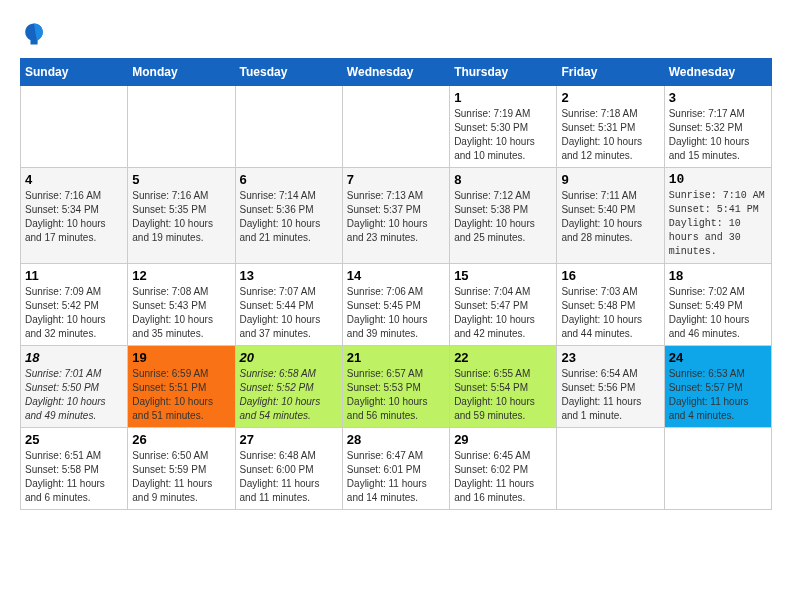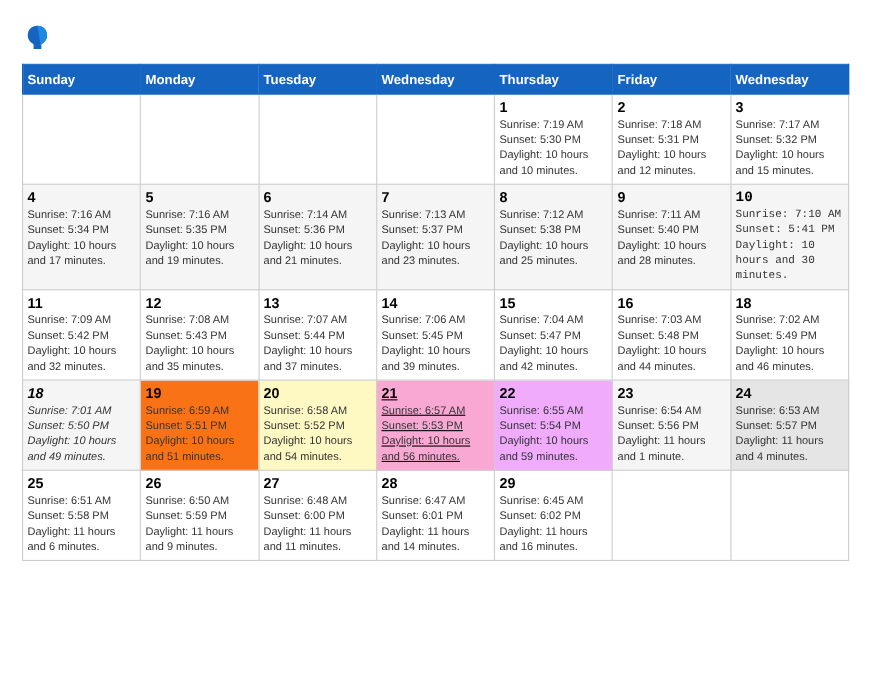--- a/index.html
+++ b/index.html
@@ -197,37 +197,37 @@
       </tr>
       <tr>
         <td style="background: rgb(245, 245, 245); font-style: italic;">
           <span class="day-num">18</span>
           <div class="day-info">Sunrise: 7:01 AM<br>Sunset: 5:50 PM<br>Daylight: 10 hours and 49 minutes.</div>
         </td>
         <td style="background: #f97316;">
           <span class="day-num">19</span>
           <div class="day-info">Sunrise: 6:59 AM<br>Sunset: 5:51 PM<br>Daylight: 10 hours and 51 minutes.</div>
         </td>
-        <td style="background: #fef9c3;">
+        <td style="background: #bef264; font-style: italic;">
           <span class="day-num">20</span>
           <div class="day-info">Sunrise: 6:58 AM<br>Sunset: 5:52 PM<br>Daylight: 10 hours and 54 minutes.</div>
         </td>
-        <td style="background: #f9a8d4; text-decoration: underline;">
+        <td style="background: #bef264;">
           <span class="day-num">21</span>
           <div class="day-info">Sunrise: 6:57 AM<br>Sunset: 5:53 PM<br>Daylight: 10 hours and 56 minutes.</div>
         </td>
-        <td style="background: #f0abfc;">
+        <td style="background: #bef264;">
           <span class="day-num">22</span>
           <div class="day-info">Sunrise: 6:55 AM<br>Sunset: 5:54 PM<br>Daylight: 10 hours and 59 minutes.</div>
         </td>
         <td style="background: rgb(245, 245, 245);">
           <span class="day-num">23</span>
           <div class="day-info">Sunrise: 6:54 AM<br>Sunset: 5:56 PM<br>Daylight: 11 hours and 1 minute.</div>
         </td>
-        <td style="background: #e5e5e5;">
+        <td style="background: #0ea5e9;">
           <span class="day-num">24</span>
           <div class="day-info">Sunrise: 6:53 AM<br>Sunset: 5:57 PM<br>Daylight: 11 hours and 4 minutes.</div>
         </td>
       </tr>
       <tr>
         <td>
           <span class="day-num">25</span>
           <div class="day-info">Sunrise: 6:51 AM<br>Sunset: 5:58 PM<br>Daylight: 11 hours and 6 minutes.</div>
         </td>
         <td>

